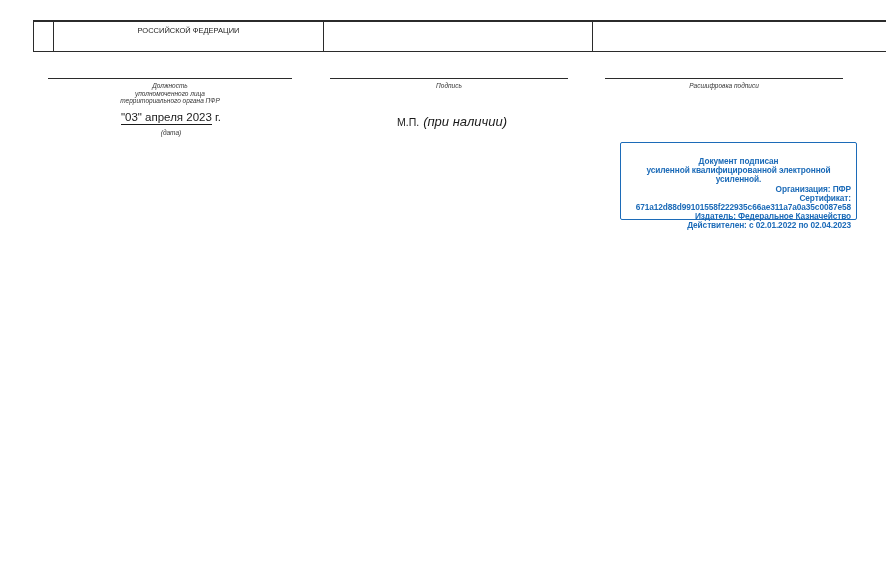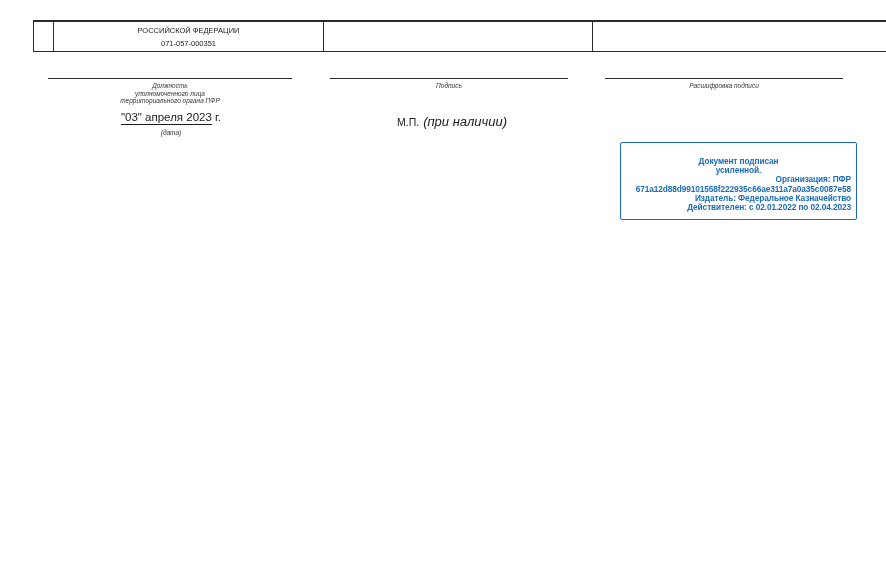--- a/index.html
+++ b/index.html
@@ -128,21 +128,20 @@
 </style>
 </head>
 <body>
 
 <div class="page">
 
   <div class="header-table">
     <div class="cell c1"></div>
     <div class="cell c2">
       <div>РОССИЙСКОЙ ФЕДЕРАЦИИ</div>
-      <div>071-057-000351</div>
     </div>
     <div class="cell c3"></div>
     <div class="cell c4"></div>
   </div>
 
   <div class="sig-line line1"></div>
   <div class="sig-line line2"></div>
   <div class="sig-line line3"></div>
 
   <div class="sig-label label1">
@@ -159,20 +158,22 @@
 
   <div class="date-block"><span class="date-underline">"03" апреля 2023</span><span> г.</span></div>
   <div class="date-caption">(дата)</div>
 
   <div class="seal-block">
     <span class="seal-abbr">М.П.</span><span class="seal-note">(при наличии)</span>
   </div>
 
   <div class="stamp">
     <div class="center">Документ подписан</div>
+    <div class="center">усиленной квалифицированной электронной</div>
     <div class="center">усиленной.</div>
     <div class="left">Организация: ПФР</div>
+    <div class="left">Сертификат:</div>
     <div class="left">671a12d88d99101558f222935c66ae311a7a0a35c0087e58</div>
     <div class="left">Издатель: Федеральное Казначейство</div>
     <div class="left">Действителен: с 02.01.2022 по 02.04.2023</div>
   </div>
 
 </div>
 
 </body></html>

